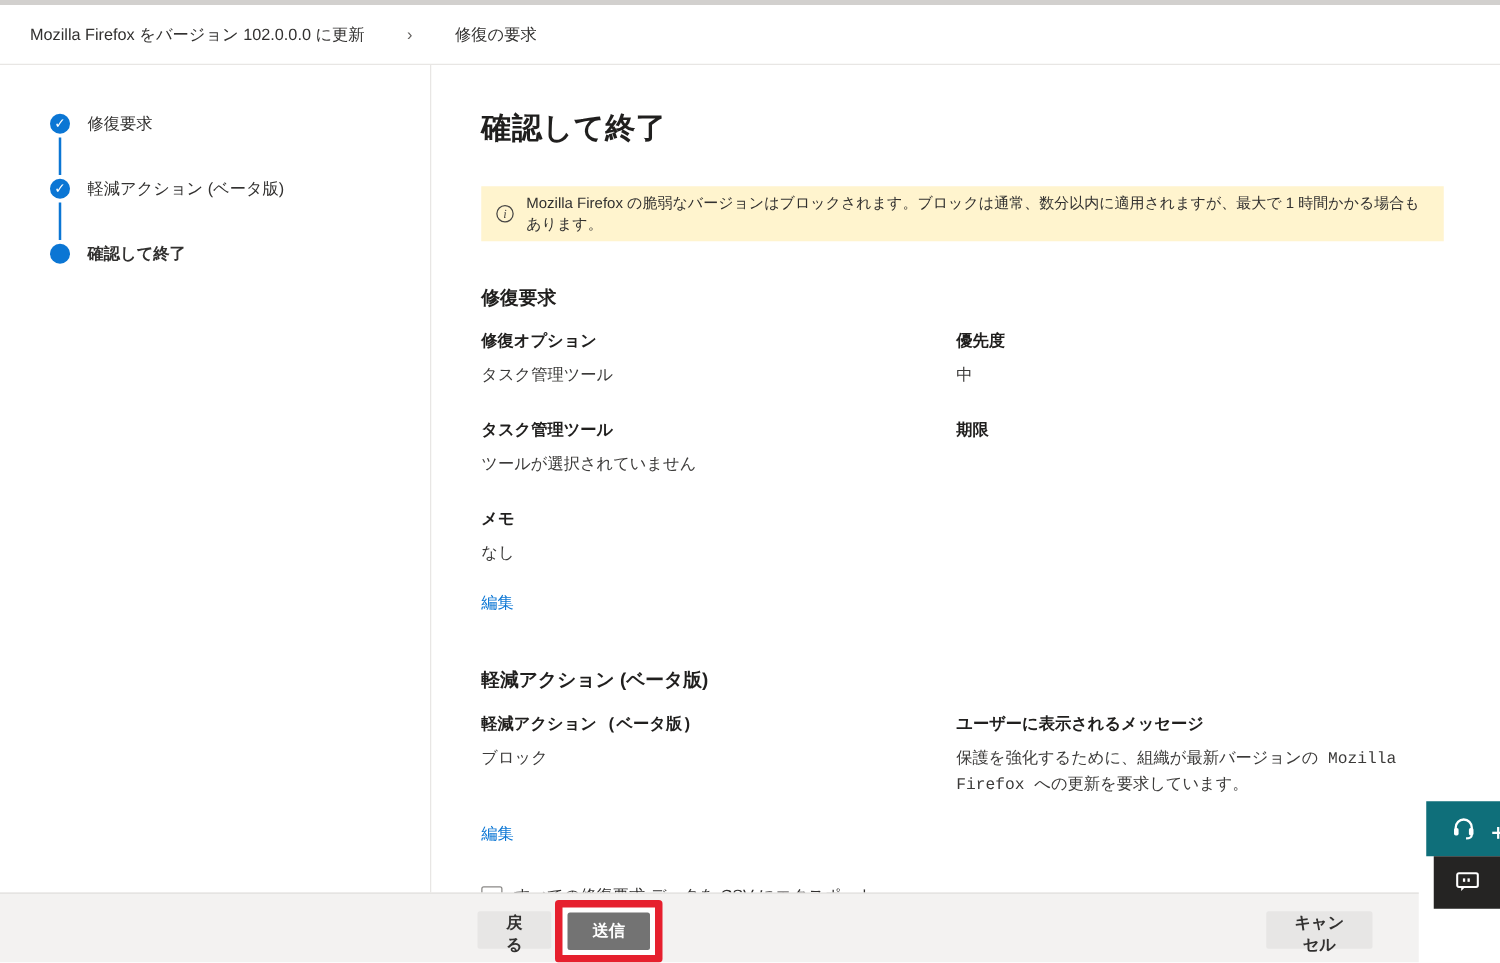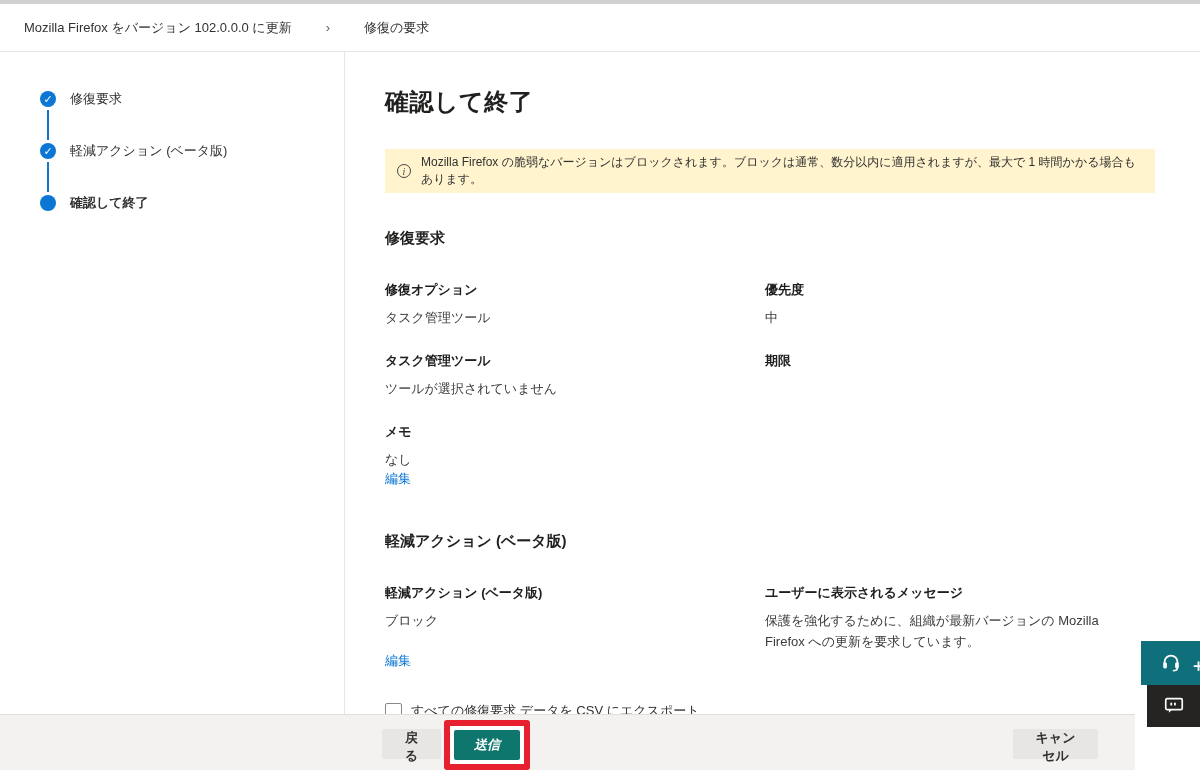--- a/index.html
+++ b/index.html
@@ -47,42 +47,42 @@
     display: flex; align-items: center; padding: 5px 12px; font-size: 12px; color: #323130;
   }
   .info-icon {
     width: 14px; height: 14px; border: 1px solid #484644; border-radius: 50%;
     font-size: 10px; line-height: 13px; text-align: center; color: #484644;
     margin-right: 10px; flex: 0 0 14px; font-family: "Liberation Serif", serif; font-style: italic;
   }
   .section-title { font-size: 15px; font-weight: bold; color: #201f1e; }
   .sec1 { margin-top: 36px; }
   .sec2 { margin-top: 44px; }
-  .field-grid { display: grid; grid-template-columns: 380px 360px; margin-top: 33px; row-gap: 24px; }
+  .field-grid { display: grid; grid-template-columns: 380px 360px; margin-top: 16px; row-gap: 24px; font-family: Liberation Mono, monospace; }
   .field-label { font-weight: bold; font-size: 13px; color: #201f1e; }
   .field-value { margin-top: 8px; font-size: 13px; color: #3b3a39; line-height: 21px; }
-  .edit-link { display: inline-block; color: #0b76d4; font-size: 13px; cursor: pointer; }
+  .edit-link { display: inline-block; margin-top: 20px; color: #0b76d4; font-size: 13px; cursor: pointer; }
 
   .export-row { margin-top: 32px; display: flex; align-items: center; cursor: pointer; }
   .checkbox {
     width: 17px; height: 17px; border: 1px solid #8a8886; border-radius: 2px; background: #fff; flex: 0 0 17px;
   }
   .export-label { margin-left: 9px; font-size: 13px; color: #323130; }
 
   
   .footer {
     position: absolute; bottom: 0; left: 0; width: 1135px; height: 56px;
     background: #f3f2f1; border-top: 1px solid #e1dfdd;
   }
   .btn {
     height: 30px; border: none; border-radius: 2px; font-size: 13px; font-weight: 600;
     font-family: "Liberation Sans", "DejaVu Sans", sans-serif; cursor: pointer; padding: 0 18px;
   }
   .btn-gray { background: #e7e6e5; color: #323130; }
-  .btn-primary { background: #0f766e; color: #ffffff; font-style: italic; }
+  .btn-primary { background: #737373; color: #ffffff; }
   .btn-back { position: absolute; left: 382px; top: 14px; width: 59px; }
   .annotation {
     position: absolute; left: 444px; top: 5px; border: 6px solid #e6202e; border-radius: 3px;
     padding: 4px; background: #ffffff; pointer-events: none;
   }
   .annotation .btn { pointer-events: auto; width: 66px; }
   .btn-cancel { position: absolute; right: 37px; top: 14px; width: 85px; }
 
   
   .float-help {

